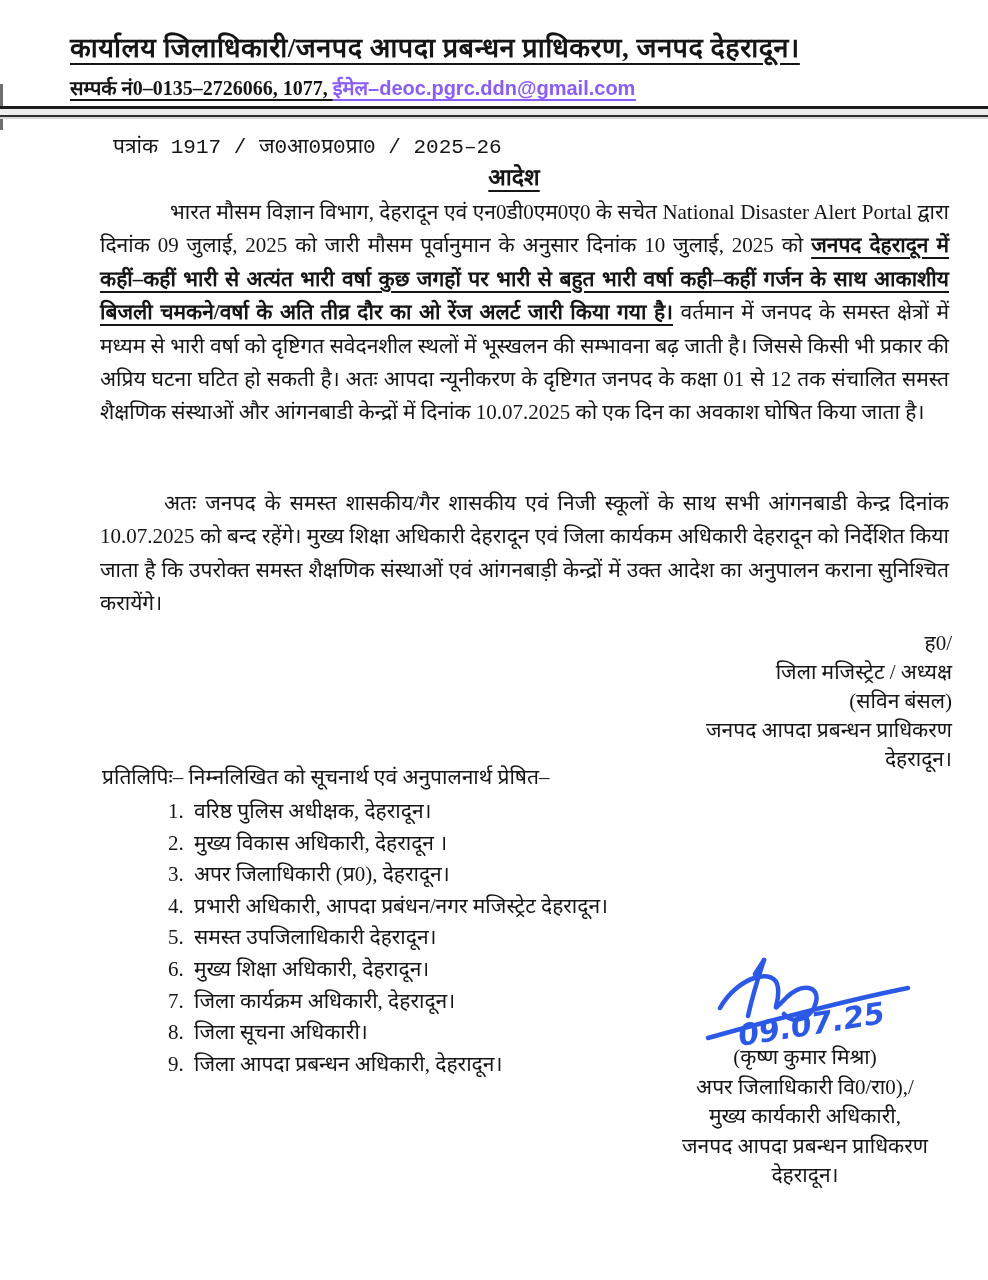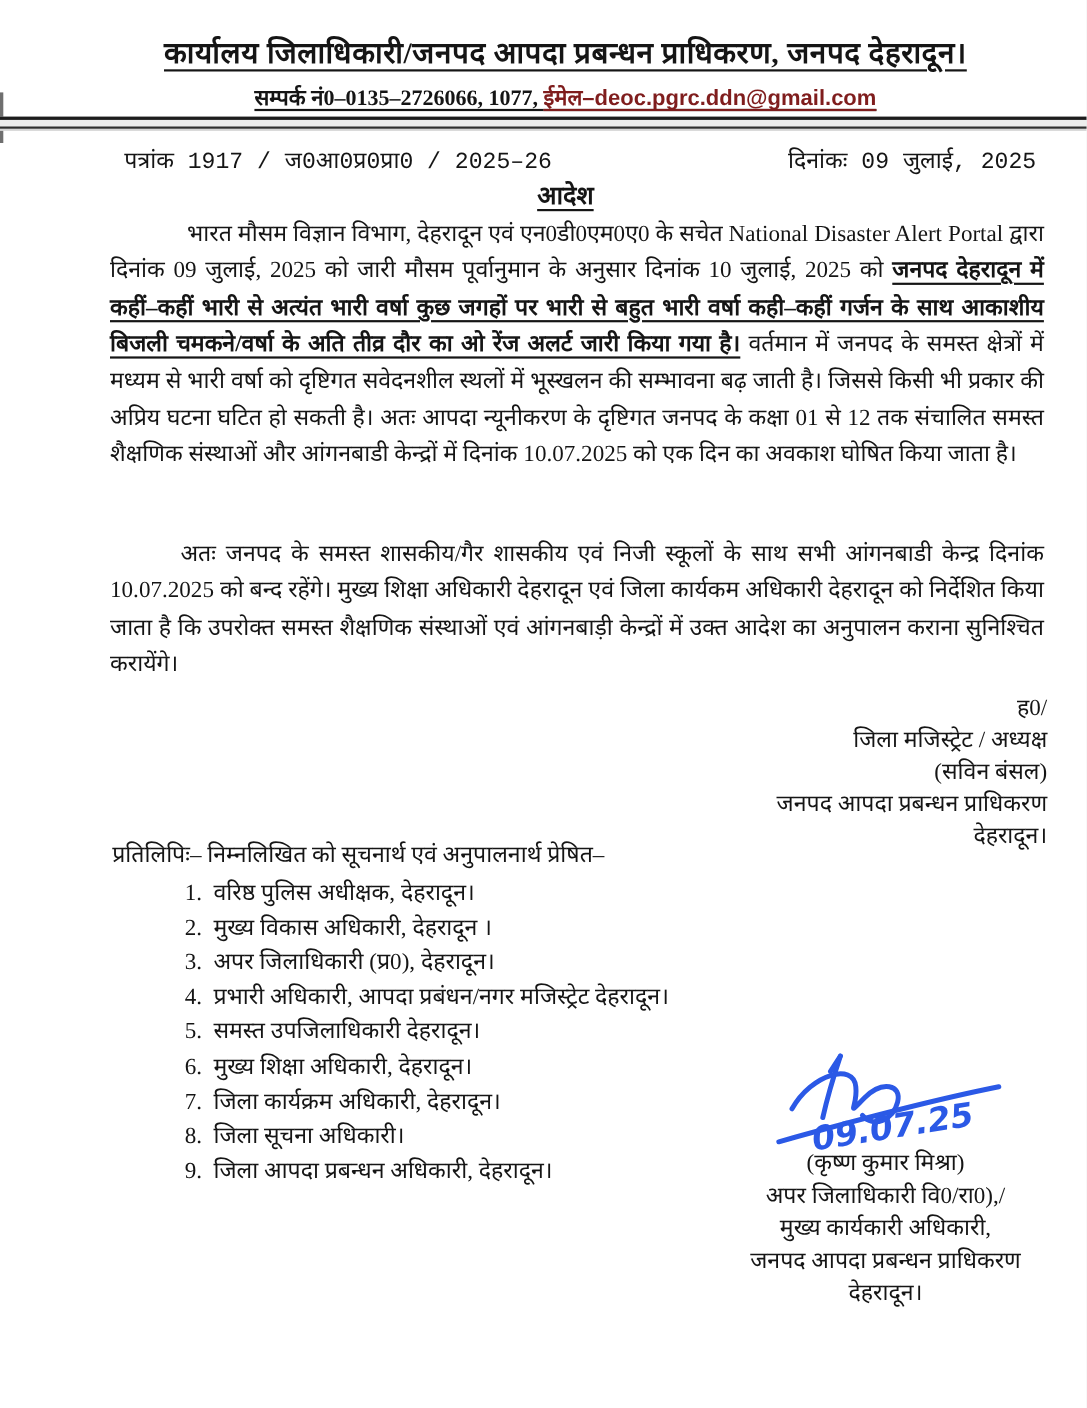--- a/index.html
+++ b/index.html
@@ -2,31 +2,31 @@
 <html><head>
 <meta charset="utf-8">
 <style>
   html,body { margin:0; padding:0; background:#e9e9e9; }
   .page {
     position:relative; width:988px; height:1280px; margin:0 auto;
     background:#ffffff; color:#151515; overflow:hidden;
     font-family:"Liberation Serif","DejaVu Sans",serif;
   }
   
-  .letterhead { position:absolute; top:28px; left:70px; right:30px; text-align:center; }
+  .letterhead { position:absolute; top:28px; left:70px; right:30px; text-align:left; }
   .office-title {
     font-size:27px; font-weight:bold; letter-spacing:0.5px;
     text-decoration:underline; text-underline-offset:6px; text-decoration-thickness:1.5px;
   }
   .contact-line {
     margin-top:9px; font-size:20px; font-weight:bold;
     text-decoration:underline; text-underline-offset:4px;
   }
   .email-link {
-    color:#7f1d1d; font-family:"Liberation Sans","DejaVu Sans",sans-serif;
+    color:#8b5cf6; font-family:"Liberation Sans","DejaVu Sans",sans-serif;
     text-decoration:underline; cursor:pointer;
   }
   
   .divider-rule {
     position:absolute; top:106px; left:0; right:0; height:6px;
     border-top:3px solid #1c1c1c; border-bottom:2px solid #303030;
     background:#ededed; box-shadow:0 2px 0 #d6d6d6;
   }
   .scan-edge { position:absolute; left:0; top:84px; width:3px; height:46px; background:#6f6f6f; }
   
@@ -78,21 +78,20 @@
     <div class="contact-line">
       <span>सम्पर्क नं0–0135–2726066, 1077, </span><span class="email-link">ईमेल–deoc.pgrc.ddn@gmail.com</span>
     </div>
   </div>
 
   <div class="scan-edge"></div>
   <div class="divider-rule"></div>
 
   <div class="reference-row">
     <span>पत्रांक   1917   / ज0आ0प्र0प्रा0 / 2025–26</span>
-    <span><span>दिनांकः   </span><span>09 जुलाई, 2025</span></span>
   </div>
 
   <div class="order-heading">आदेश</div>
 
   <div class="para para-1">
     <span>भारत मौसम विज्ञान विभाग, देहरादून एवं एन0डी0एम0ए0 के सचेत National Disaster Alert Portal द्वारा दिनांक 09 जुलाई, 2025 को जारी मौसम पूर्वानुमान के अनुसार दिनांक 10 जुलाई, 2025 को </span><span class="alert-underline">जनपद देहरादून में कहीं–कहीं भारी से अत्यंत भारी वर्षा कुछ जगहों पर भारी से बहुत भारी वर्षा कही–कहीं गर्जन के साथ आकाशीय बिजली चमकने/वर्षा के अति तीव्र दौर का ओ रेंज अलर्ट जारी किया गया है।</span><span> वर्तमान में जनपद के समस्त क्षेत्रों में मध्यम से भारी वर्षा को दृष्टिगत सवेदनशील स्थलों में भूस्खलन की सम्भावना बढ़ जाती है। जिससे किसी भी प्रकार की अप्रिय घटना घटित हो सकती है। अतः आपदा न्यूनीकरण के दृष्टिगत जनपद के कक्षा 01 से 12 तक संचालित समस्त शैक्षणिक संस्थाओं और आंगनबाडी केन्द्रों में दिनांक 10.07.2025 को एक दिन का अवकाश घोषित किया जाता है।</span>
   </div>
 
   <div class="para para-2">अतः जनपद के समस्त शासकीय/गैर शासकीय एवं निजी स्कूलों के साथ सभी आंगनबाडी केन्द्र दिनांक 10.07.2025 को बन्द रहेंगे। मुख्य शिक्षा अधिकारी देहरादून एवं जिला कार्यकम अधिकारी देहरादून को निर्देशित किया जाता है कि उपरोक्त समस्त शैक्षणिक संस्थाओं एवं आंगनबाड़ी केन्द्रों में उक्त आदेश का अनुपालन कराना सुनिश्चित करायेंगे।</div>
 

